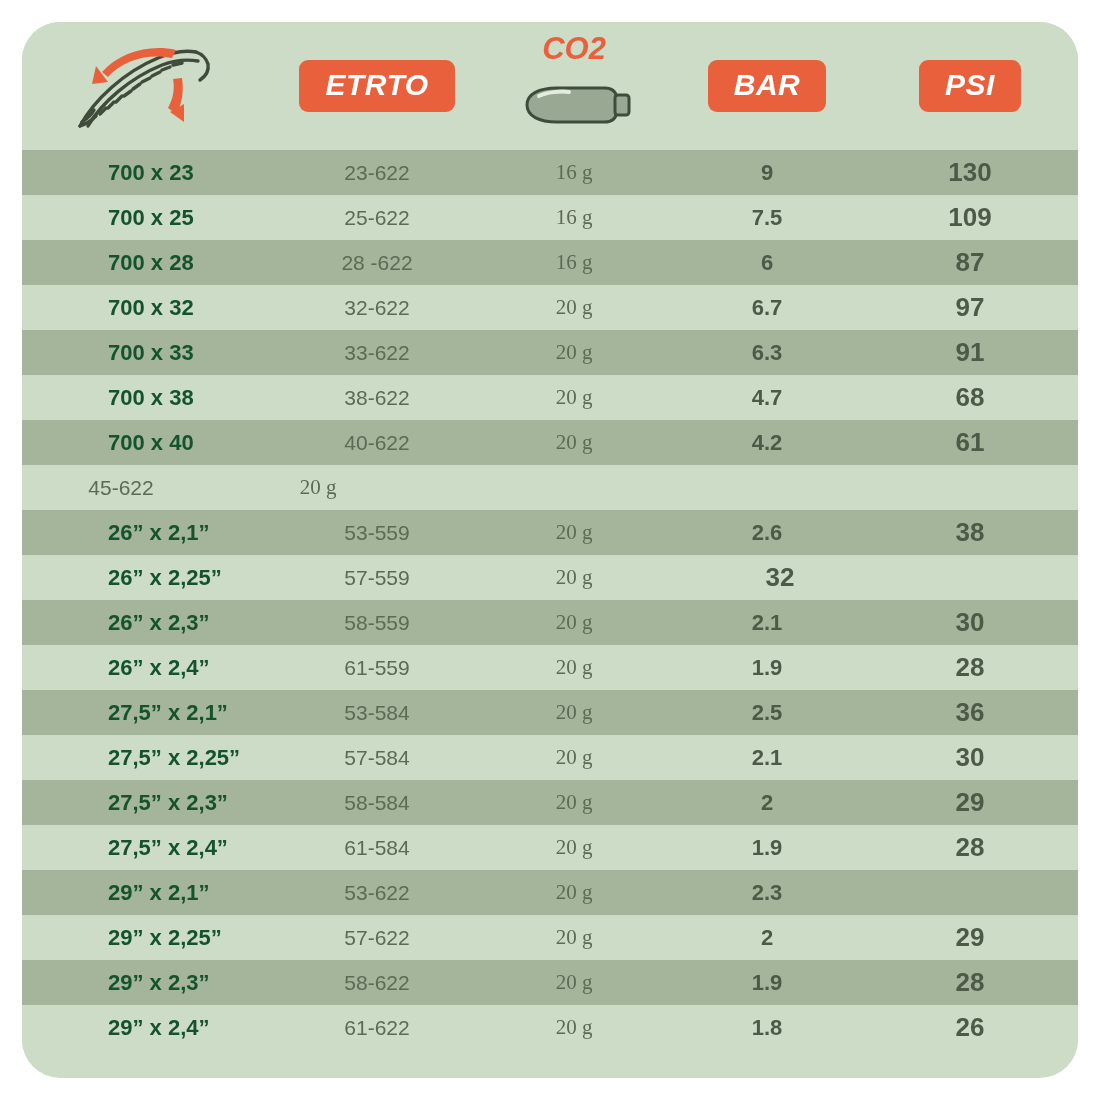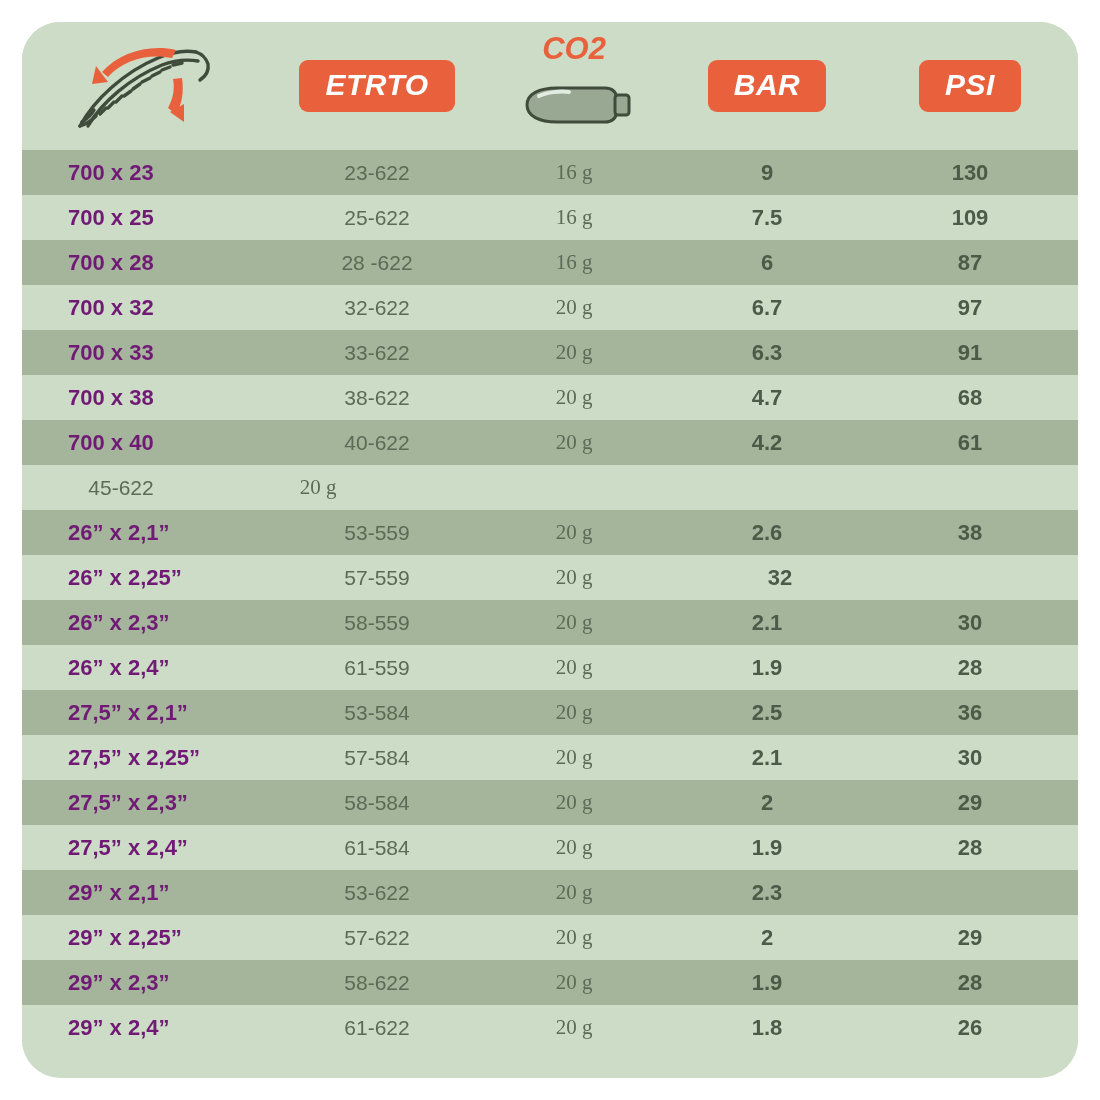--- a/index.html
+++ b/index.html
@@ -120,24 +120,24 @@
   .cell {
     box-sizing: border-box;
     display: flex;
     align-items: center;
     position: relative;
     z-index: 2;
   }
   .cell-size {
     width: 256px;
     justify-content: flex-start;
-    padding-left: 46px;
+    padding-left: 86px;
     font-weight: bold;
     font-size: 22px;
-    color: #701a75;
+    color: #14532d;
   }
   .cell-etrto {
     width: 198px;
     justify-content: center;
     font-size: 21px;
     color: #5c6a56;
   }
   .cell-co2 {
     width: 196px;
     justify-content: center;
@@ -149,21 +149,21 @@
     width: 190px;
     justify-content: center;
     font-weight: bold;
     font-size: 22px;
     color: #4c5a47;
   }
   .cell-psi {
     width: 216px;
     justify-content: center;
     font-weight: bold;
-    font-size: 22px;
+    font-size: 26px;
     color: #4c5a47;
   }
 
   .tire-icon { transform: translateX(-8px); }
 </style>
 </head>
 <body>
 
 <div class="card">
 

